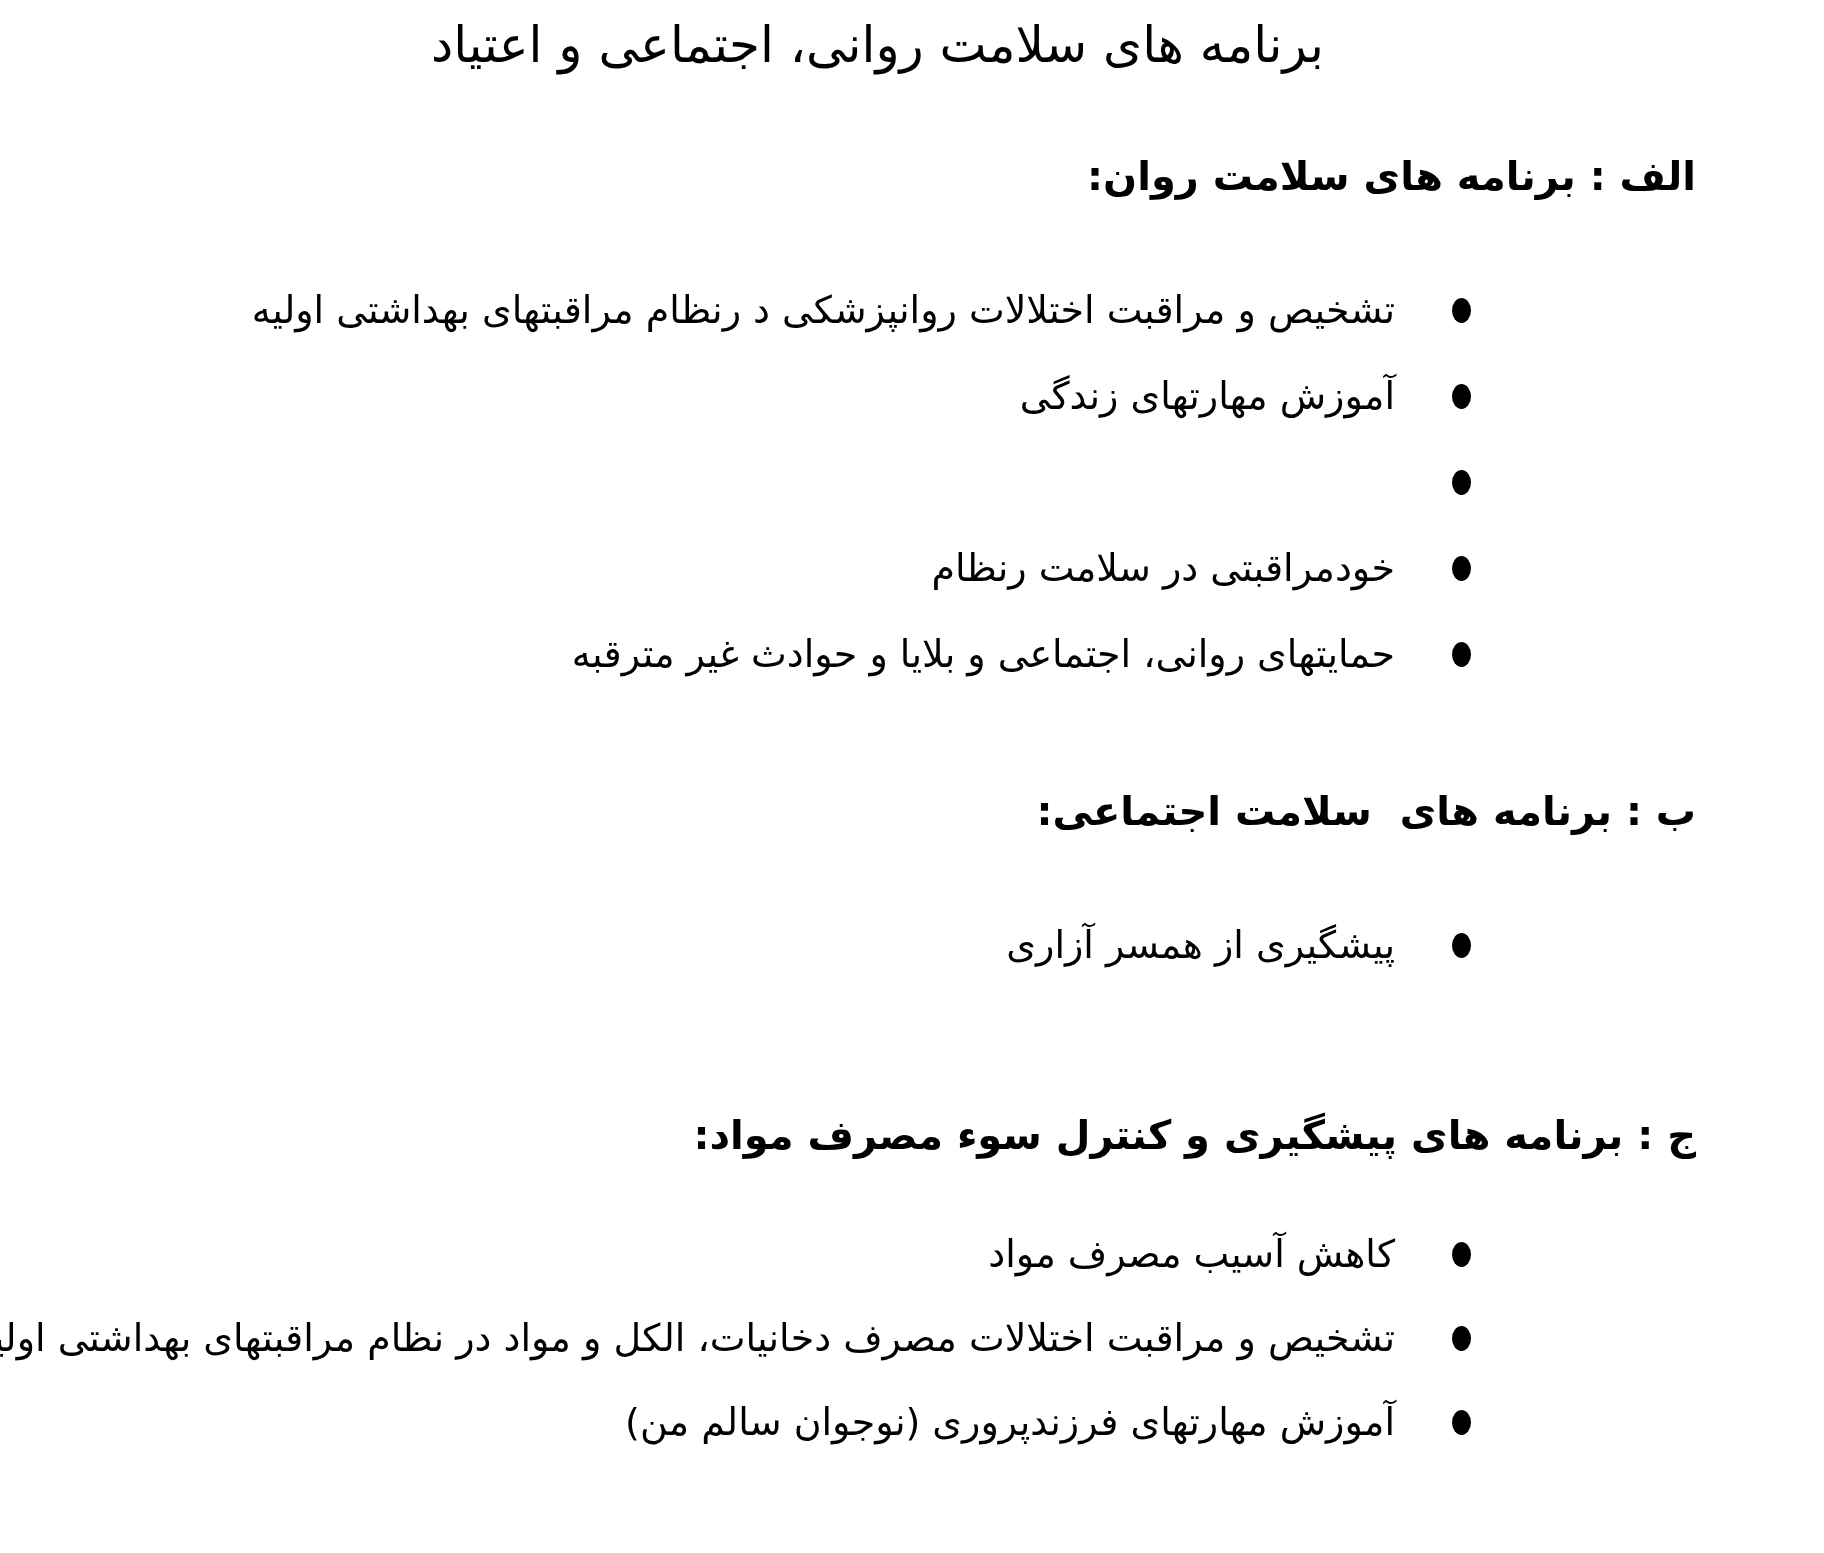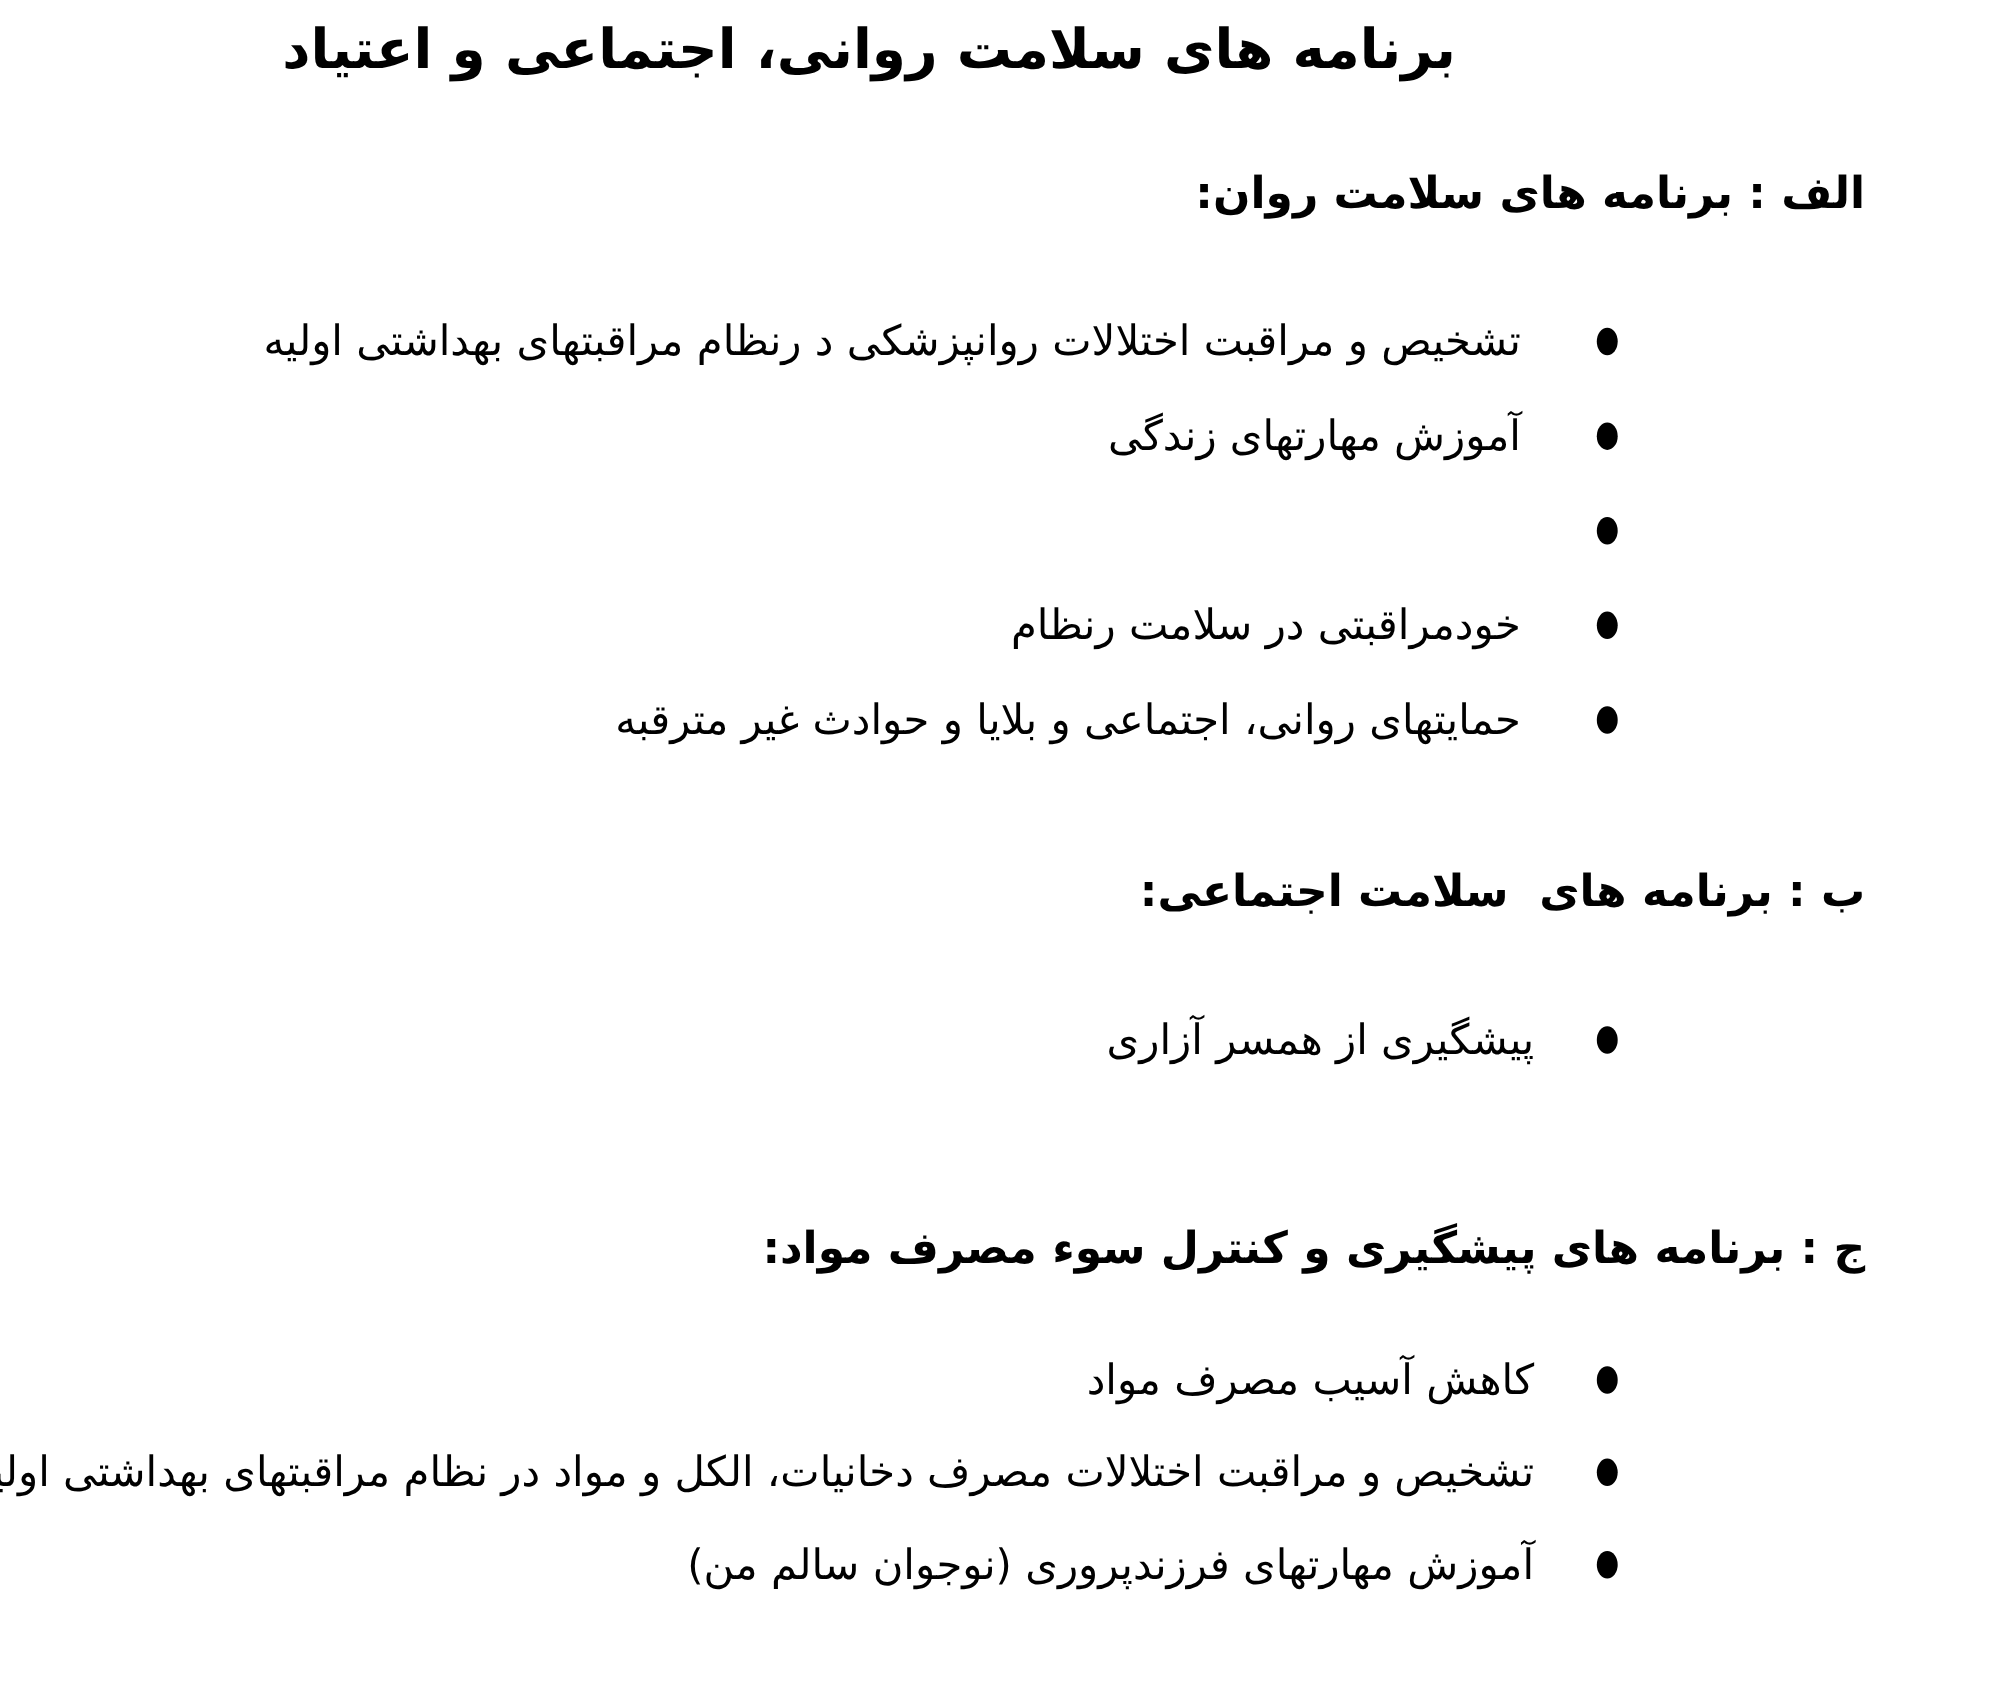--- a/index.html
+++ b/index.html
@@ -16,21 +16,21 @@
     font-family: "DejaVu Sans", sans-serif;
     direction: rtl;
     overflow: hidden;
   }
   .doc-title {
     position: absolute;
     top: 16px;
     right: 500px;
     margin: 0;
     font-size: 50px;
-    font-weight: bold;
+    font-weight: normal;
     white-space: nowrap;
     letter-spacing: -1px;
   }
   .sec-heading {
     position: absolute;
     right: 128px;
     margin: 0;
     font-size: 40px;
     font-weight: bold;
     white-space: pre; 
@@ -46,21 +46,21 @@
     list-style: none;
   }
   .list-a { top: 267px; }
   .list-b { top: 905px; }
   .list-c { top: 1212px; }
   .bullet-list li {
     display: flex;
     align-items: center;
     direction: rtl;
   }
-  .list-a li { height: 86px; gap: 12px; }
+  .list-a li { height: 86px; }
   .list-b li { height: 80px; }
   .list-c li { height: 84px; }
   .dot {
     flex: none;
     width: 19px;
     height: 25px;
     background: #000000;
     border-radius: 50%;
     margin-left: 57px;
   }

